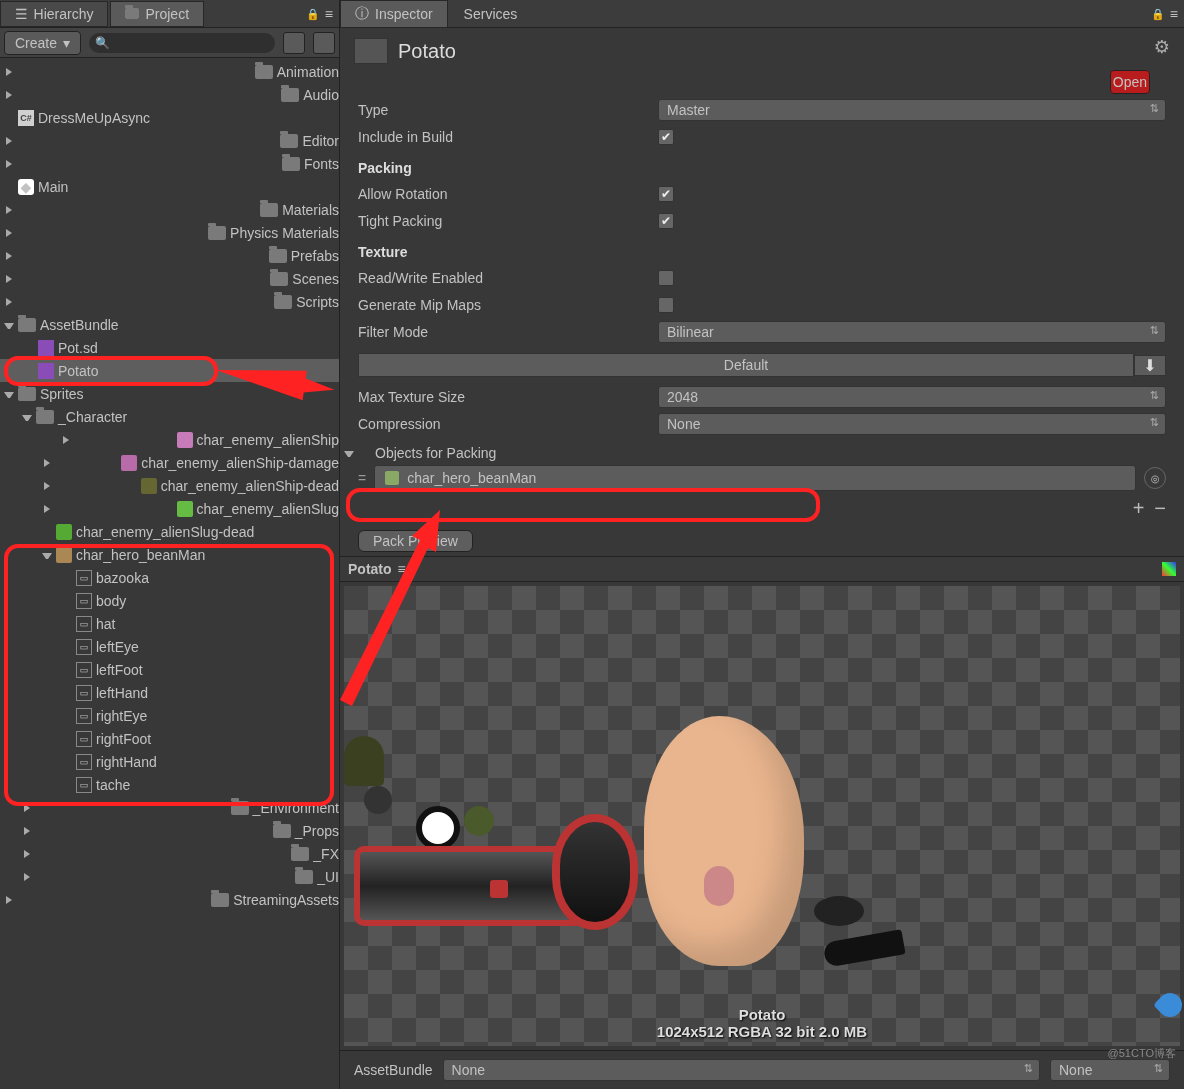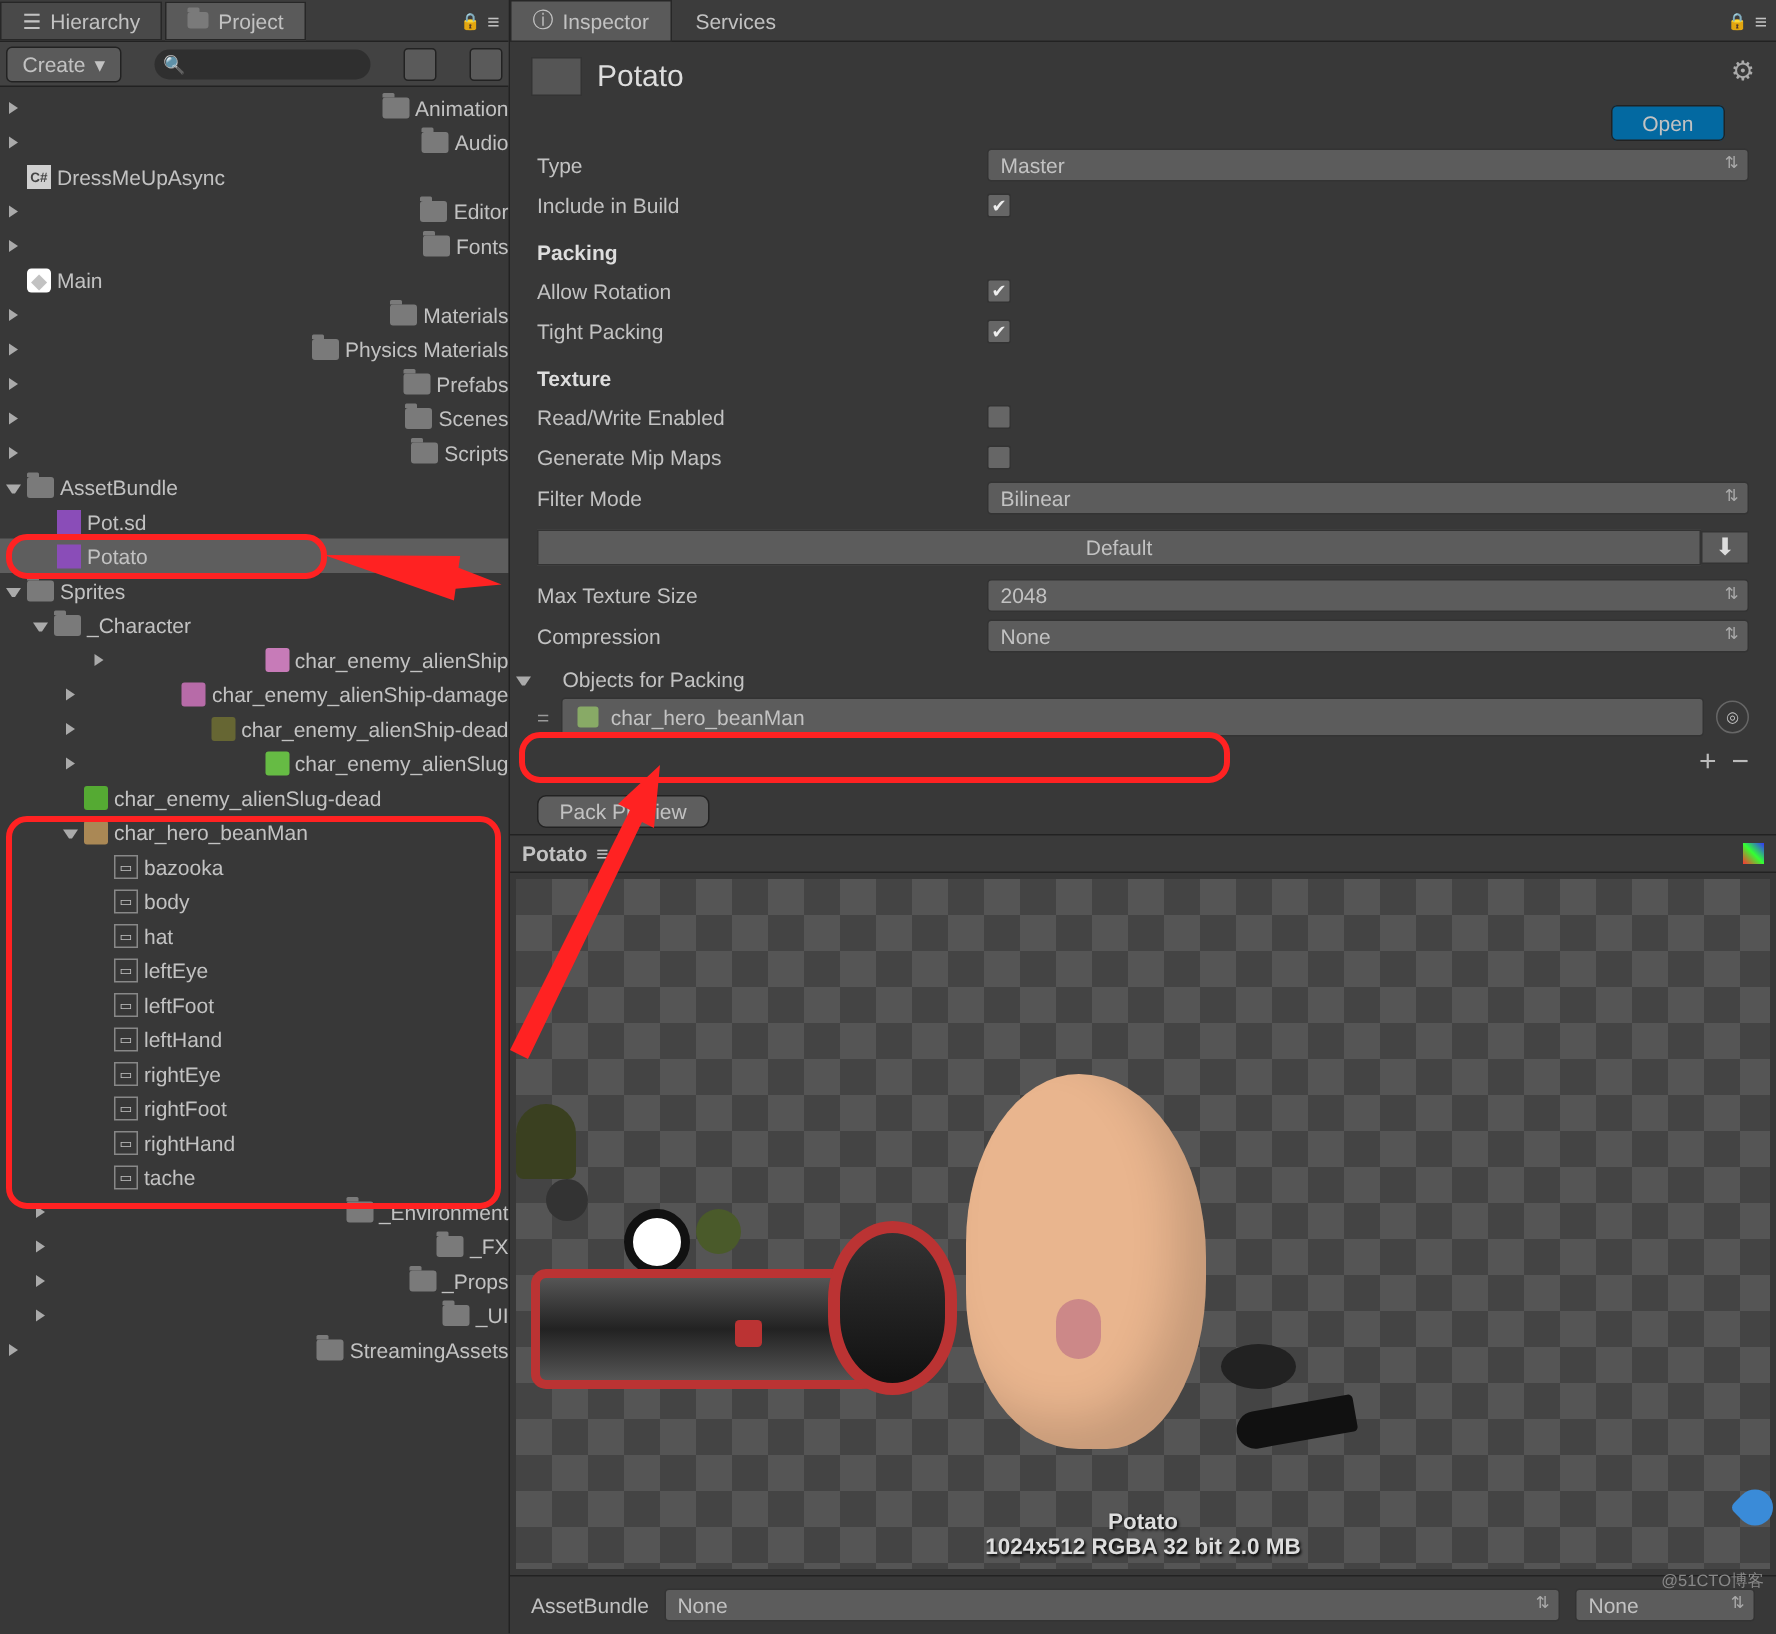--- a/index.html
+++ b/index.html
@@ -4,21 +4,21 @@
 <style>
 * { margin:0; padding:0; box-sizing:border-box; font-family:Arial,Helvetica,sans-serif; }
 body { background:#383838; color:#c2c2c2; font-size:14px; width:1184px; height:1089px; overflow:hidden; position:relative; }
 .app { display:flex; height:100%; }
 
 
 .left { width:340px; background:#383838; display:flex; flex-direction:column; border-right:1px solid #222; }
 .tabbar { display:flex; align-items:center; background:#3c3c3c; height:28px; border-bottom:1px solid #222; }
 .tab { padding:4px 14px; background:#494949; border:1px solid #272727; margin-right:2px; display:flex; align-items:center; gap:6px; }
 .tab.active { background:#5a5a5a; }
-.toolbar { display:flex; align-items:center; gap:22px; padding:4px; background:#424242; height:30px; border-bottom:1px solid #222; }
+.toolbar { display:flex; align-items:center; gap:8px; padding:4px; background:#424242; height:30px; border-bottom:1px solid #222; }
 .create-btn { background:#5a5a5a; padding:3px 10px; border:1px solid #222; border-radius:4px; display:flex; align-items:center; gap:6px; }
 .search { flex:1; background:#2f2f2f; border-radius:10px; height:20px; display:flex; align-items:center; padding:0 6px; }
 .toolbt { width:22px; height:22px; background:#5a5a5a; border:1px solid #222; border-radius:3px; }
 
 .tree { flex:1; overflow:auto; padding-top:2px; }
 .node { display:flex; align-items:center; height:23px; padding-left:4px; gap:4px; white-space:nowrap; }
 .node.sel { background:#5e5e5e; }
 .arrow { width:10px; height:10px; display:inline-block; }
 .arrow.right::before { content:""; display:block; border-left:6px solid #aaa; border-top:4px solid transparent; border-bottom:4px solid transparent; margin-top:1px; margin-left:2px; }
 .arrow.down::before { content:""; display:block; border-top:6px solid #aaa; border-left:4px solid transparent; border-right:4px solid transparent; margin-top:3px; }
@@ -28,21 +28,21 @@
 .cs-icon { width:16px; height:16px; background:#d0d0d0; color:#444; font-size:9px; display:flex; align-items:center; justify-content:center; font-weight:bold; }
 .unity-icon { width:16px; height:16px; background:#fff; border-radius:3px; display:flex; align-items:center; justify-content:center; }
 .sprite-icon { width:16px; height:16px; border:1px solid #888; display:flex; align-items:center; justify-content:center; font-size:9px; }
 .char-icon { width:16px; height:16px; background:#444; border-radius:2px; }
 
 
 .right { flex:1; background:#383838; display:flex; flex-direction:column; }
 .rtabbar { display:flex; align-items:center; background:#3c3c3c; height:28px; border-bottom:1px solid #222; }
 .header { display:flex; align-items:center; padding:10px 14px; gap:10px; }
 .header-thumb { width:34px; height:26px; background:#555; border:1px solid #333; }
-.open-btn { margin-left:auto; margin-right:20px; background:#0369a1; padding:3px 20px; border-radius:4px; border:1px solid #222; }
+.open-btn { margin-left:auto; margin-right:20px; background:#b91c1c; padding:3px 2px; border-radius:4px; border:1px solid #222; }
 .gear-i { position:absolute; right:14px; top:36px; font-size:18px; color:#aaa; }
 
 .props { padding:6px 18px 2px 18px; }
 .prow { display:flex; align-items:center; height:27px; }
 .prow .lbl { width:300px; }
 .dropdown { flex:1; background:#5c5c5c; border:1px solid #333; padding:2px 8px; border-radius:3px; position:relative; }
 .dropdown::after { content:"⇅"; position:absolute; right:6px; top:2px; font-size:11px; color:#aaa; }
 .chk { width:16px; height:16px; background:#666; border:1px solid #333; border-radius:2px; display:flex; align-items:center; justify-content:center; color:#eee; font-size:12px; }
 .sect { font-weight:bold; color:#ddd; margin:10px 0 4px 0; }
 
@@ -266,26 +266,26 @@
           <span>tache</span>
         </div>
       <div class="node" style="padding-left:22px">
           <span class="arrow right"></span>
           <span class="folder"></span>
           <span>_Environment</span>
         </div>
       <div class="node" style="padding-left:22px">
           <span class="arrow right"></span>
           <span class="folder"></span>
+          <span>_Props</span>
+        </div>
+      <div class="node" style="padding-left:22px">
+          <span class="arrow right"></span>
+          <span class="folder"></span>
           <span>_FX</span>
-        </div>
-      <div class="node" style="padding-left:22px">
-          <span class="arrow right"></span>
-          <span class="folder"></span>
-          <span>_Props</span>
         </div>
       <div class="node" style="padding-left:22px">
           <span class="arrow right"></span>
           <span class="folder"></span>
           <span>_UI</span>
         </div>
       <div class="node">
           <span class="arrow right"></span>
           <span class="folder"></span>
           <span>StreamingAssets</span>

